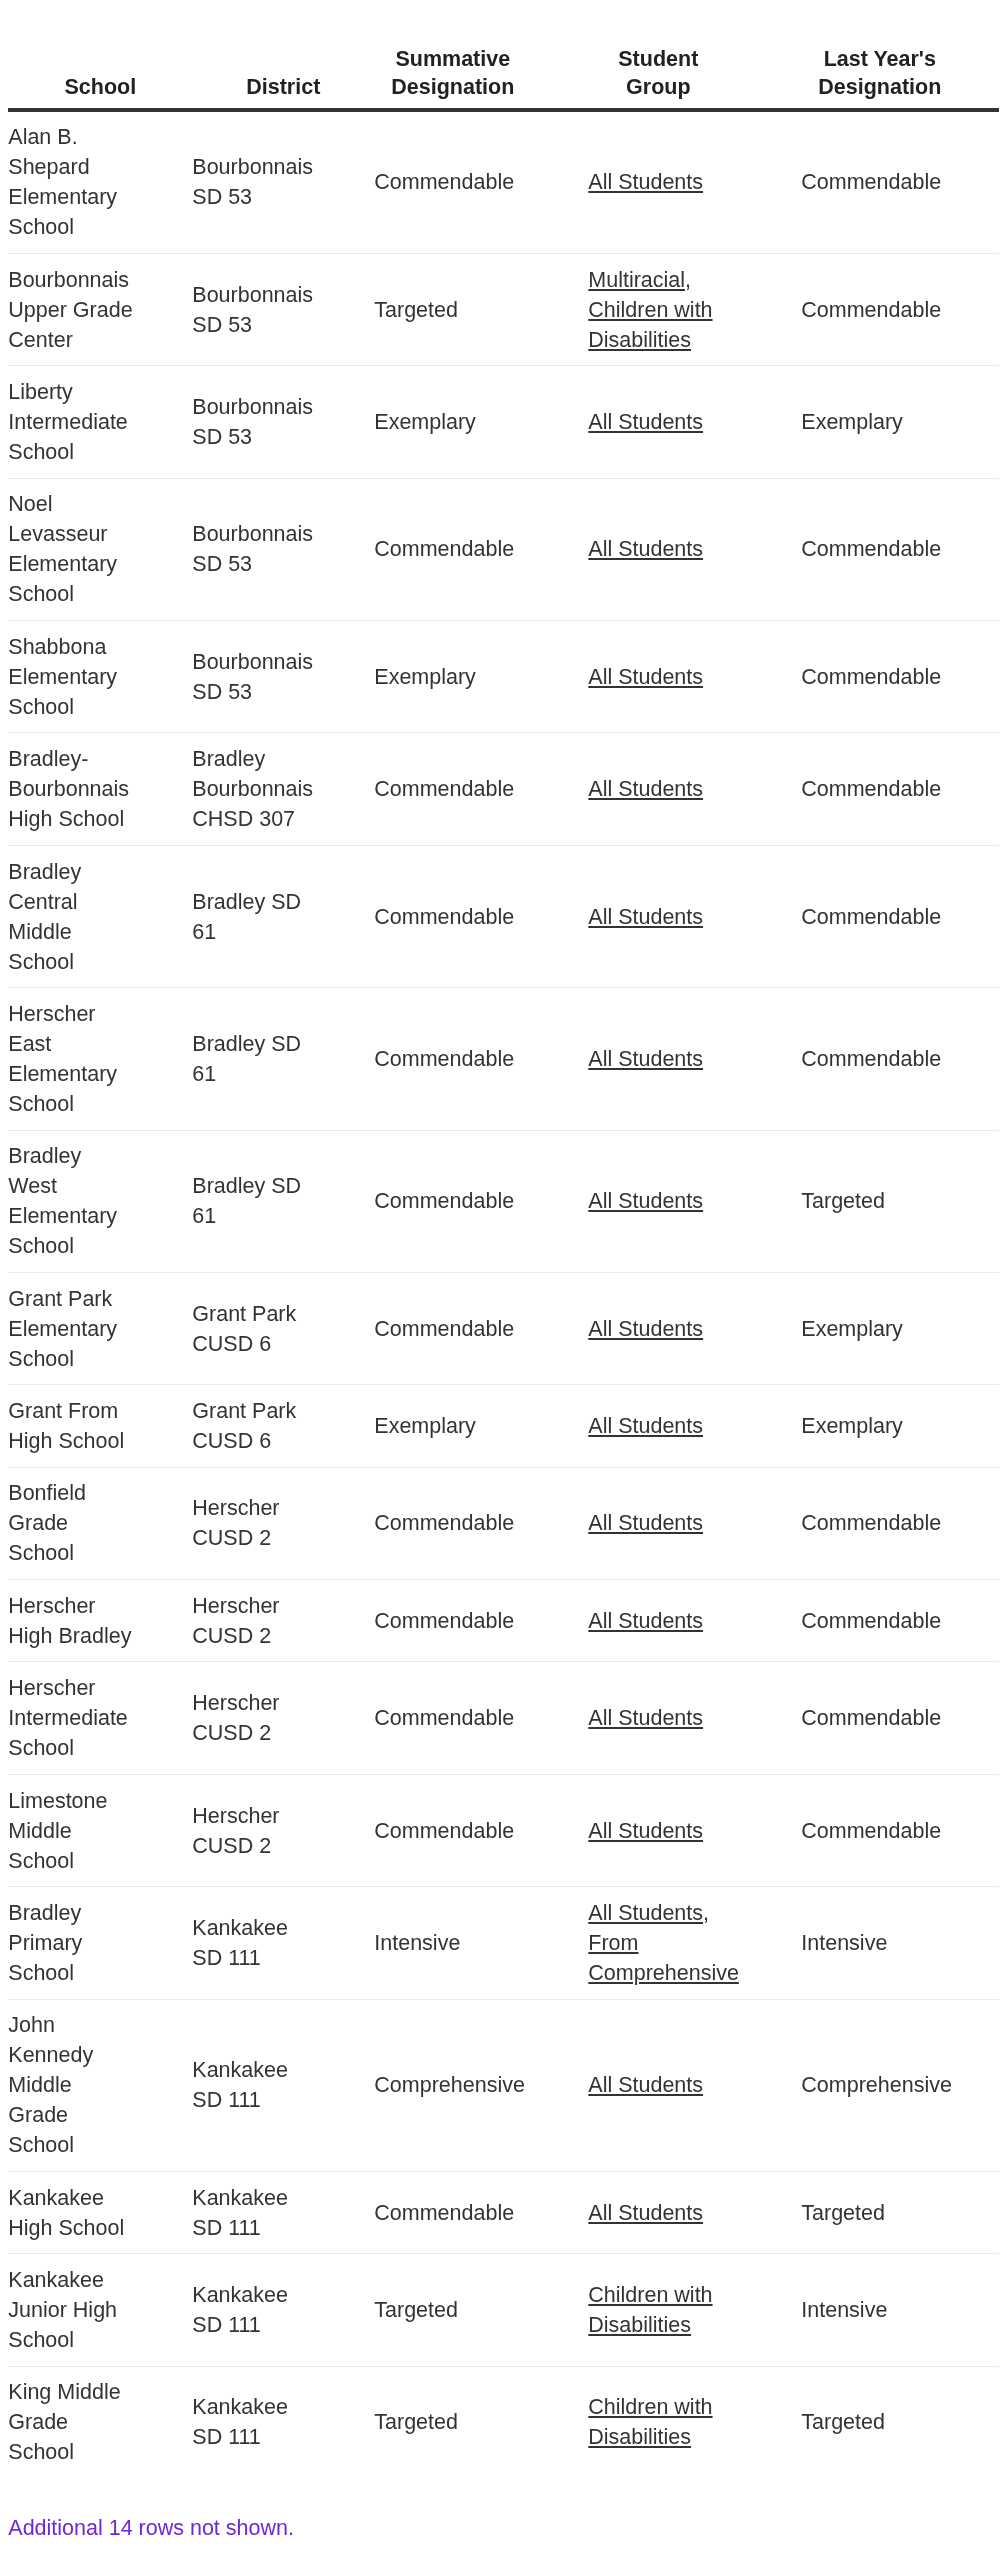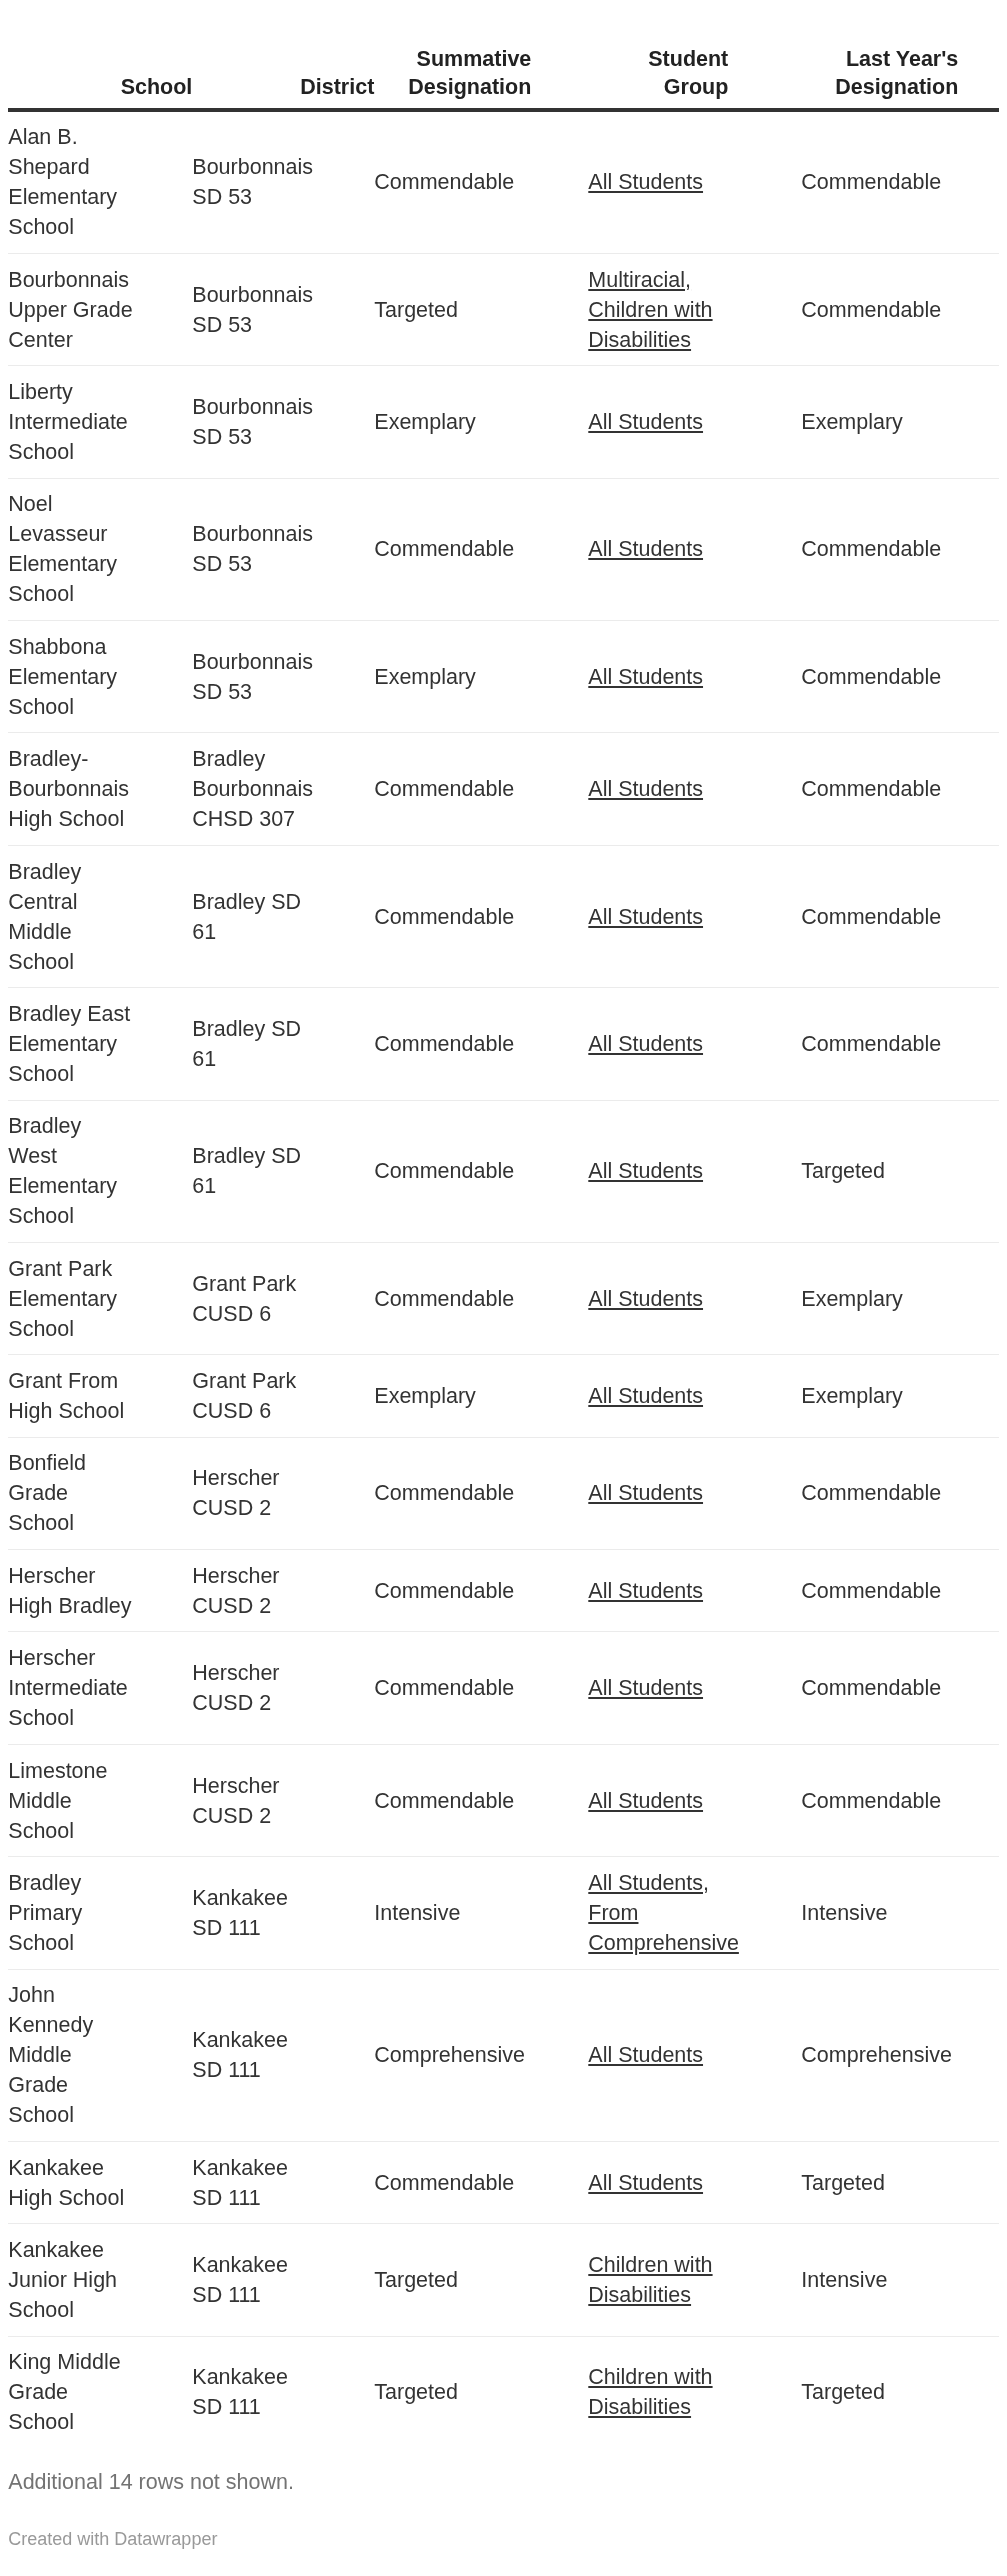--- a/index.html
+++ b/index.html
@@ -17,21 +17,21 @@
   .page {
     padding: 0 8.3px;
     box-sizing: border-box;
   }
   table.dw-table {
     border-collapse: collapse;
     table-layout: fixed;
     width: 991px;
   }
   th {
-    text-align: right;
+    text-align: center;
     vertical-align: bottom;
     font-weight: 700;
     font-size: 21.5px;
     line-height: 28px;
     color: #222222;
     padding: 45px 0 6.6px 0;
     border-bottom: 4.1px solid #333333;
   }
   td {
     vertical-align: middle;
@@ -46,24 +46,24 @@
   .thw-summative  { max-width: 157px; }
   .thw-group      { max-width: 140px; }
   .thw-lastyear   { max-width: 157px; }
   .cw { display: block; }
   .cw-school      { max-width: 126px; }
   .cw-district    { max-width: 124px; }
   .cw-summative   { max-width: 157px; }
   .cw-group       { max-width: 153px; text-decoration: underline; }
   .cw-lastyear    { max-width: 157px; }
   .note {
-    margin-top: 19px;
+    margin-top: 35px;
     font-size: 21.5px;
     line-height: 30px;
-    color: #737373;
+    color: #6d28d9;
   }
   .credit {
     margin-top: 30px;
     padding-bottom: 11.6px;
     font-size: 18px;
     line-height: 25px;
     color: #999999;
   }
 </style>
 </head>
@@ -213,21 +213,21 @@
           </td>
           <td>
             <span class="cw cw-group">All Students</span>
           </td>
           <td>
             <span class="cw cw-lastyear">Commendable</span>
           </td>
         </tr>
         <tr>
           <td>
-            <span class="cw cw-school">Bradley East Elementary School</span>
+            <span class="cw cw-school">Herscher East Elementary School</span>
           </td>
           <td>
             <span class="cw cw-district">Bradley SD 61</span>
           </td>
           <td>
             <span class="cw cw-summative">Commendable</span>
           </td>
           <td>
             <span class="cw cw-group">All Students</span>
           </td>

